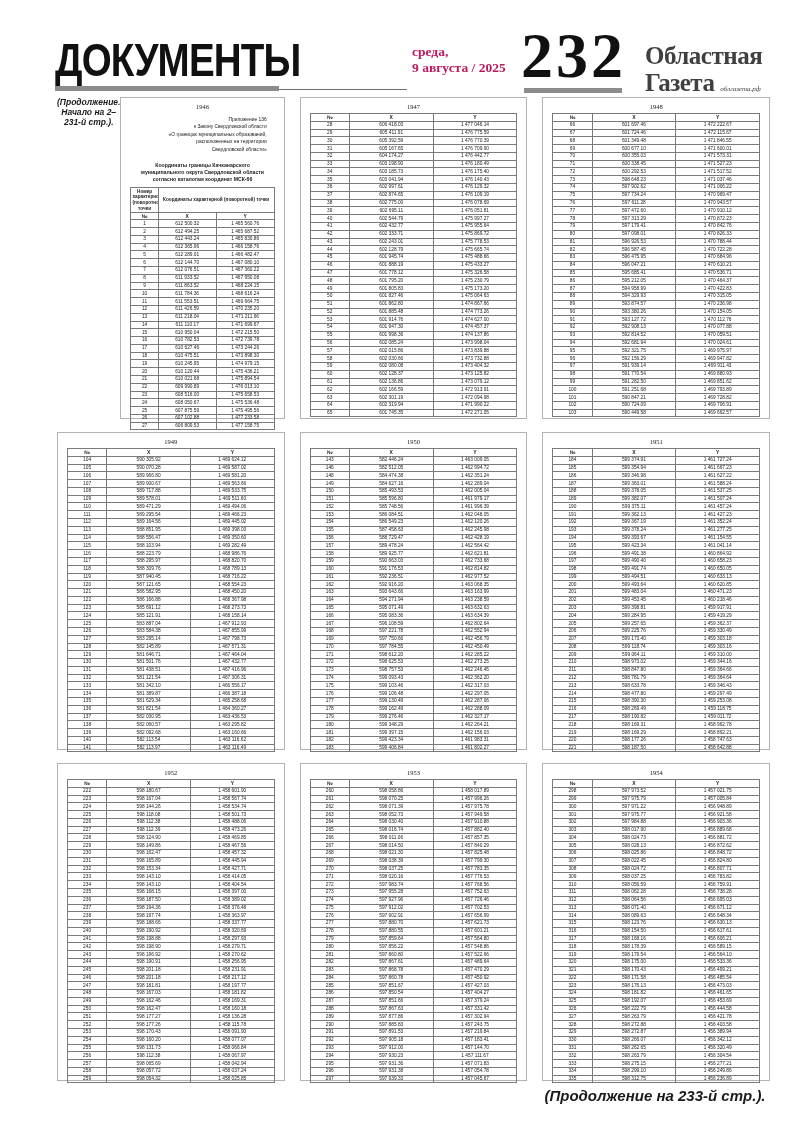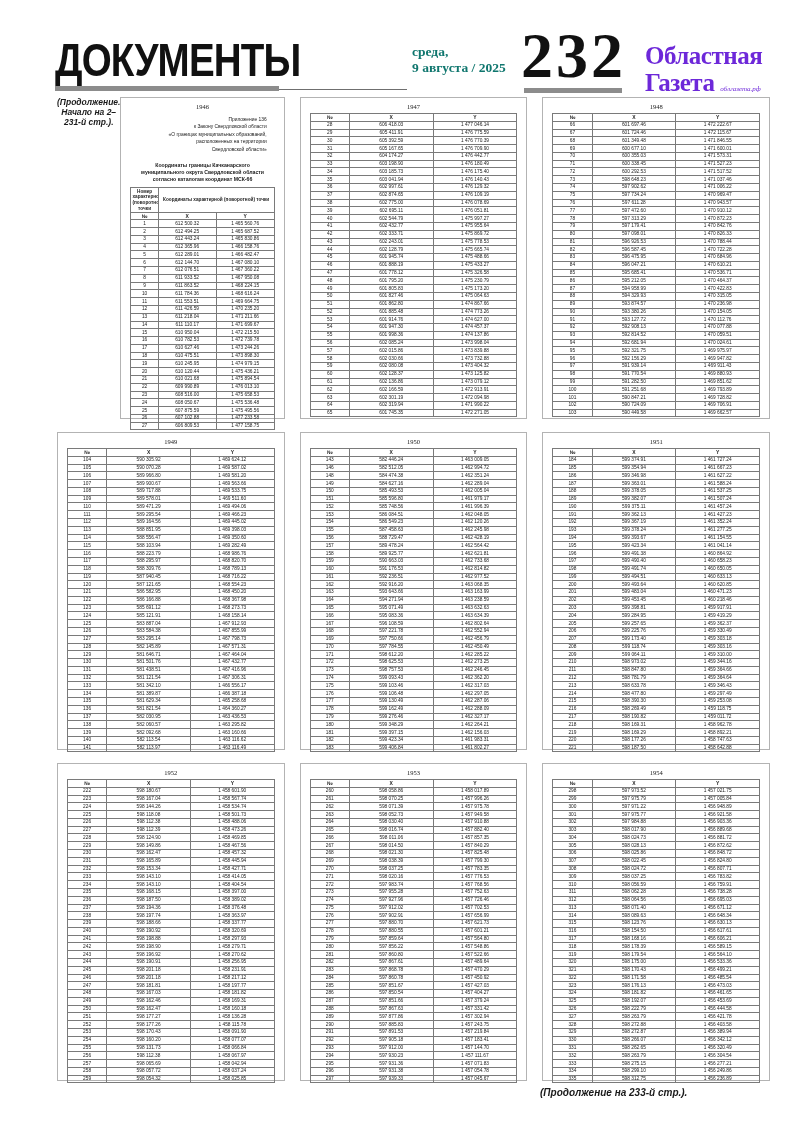--- a/index.html
+++ b/index.html
@@ -7,26 +7,26 @@
           font-family:"Liberation Sans", sans-serif; color:#1a1a1a; overflow:hidden; }
 
   
   header { position:relative; height:97px;padding-left:32px; }
   .doc-title { position:absolute; left:55px; top:36px; font-family:"Liberation Sans",sans-serif;
                font-weight:700; font-size:47px; line-height:48px; letter-spacing:-1px;
                transform:scaleX(0.82); transform-origin:left center; color:#111; }
   .doc-title-bar { position:absolute; left:55px; top:86px; width:224px; height:5px; background:#8c8c8c; }
   .hairline { position:absolute; left:279px; top:89px; width:128px; height:1px; background:#6f6f6f; }
   .date-block { position:absolute; left:412px; top:44px; font-family:"Liberation Serif",serif;
-                font-weight:700; font-size:13.5px; line-height:16px; color:#0f766e; }
+                font-weight:700; font-size:13.5px; line-height:16px; color:#be185d; }
   .page-num { position:absolute; left:521px; top:24px; font-family:"Liberation Serif",serif;
               font-weight:700; font-size:64px; line-height:64px; letter-spacing:3px; color:#111; }
   .page-num-bar { position:absolute; left:524px; top:88px; width:98px; height:5px; background:#8c8c8c; }
   .brand { position:absolute; left:645px; top:44px; font-family:"Liberation Serif",serif;
-           font-weight:700; color:#6d28d9; }
+           font-weight:700; color:#404040; }
   .brand-l1 { font-size:25px; line-height:23px; letter-spacing:-0.5px; }
   .brand-l2 { font-size:25px; line-height:32px; letter-spacing:-0.5px; }
   .brand-site { font-size:7px; font-style:italic; font-weight:400; letter-spacing:0; }
 
   
   .grid { margin:0 30px 0 57px; display:grid; grid-template-columns:1fr 1fr 1fr;
           grid-template-rows:322px 318px 318px; column-gap:15px; row-gap:13px; }
   .cell { display:flex; flex-direction:row; min-height:0; }
   .cont-top { flex:0 0 13px; text-align:center; font-weight:700; font-style:italic;
               font-size:8.5px; line-height:10px; font-family:"Liberation Sans",sans-serif; }
@@ -40,22 +40,22 @@
   .caption { text-align:center; font-weight:700; font-size:5.2px; line-height:6.8px;
              margin:0 4px 5px; flex:0 0 auto; }
   table { width:100%; border-collapse:collapse; table-layout:fixed; flex:1 1 auto;
           font-size:4.8px; line-height:6px; color:#222; height:100%; }
   th, td { border:0.55px solid #7a7a7a; text-align:center; vertical-align:middle;
            padding:0.4px 1px; font-weight:400; overflow:hidden; white-space:nowrap; }
   th { font-weight:700; font-size:5px; }
   .hdr-multi { font-size:4.7px; line-height:5.6px; white-space:normal; }
 
   
-  .cont-bottom { margin:6px 30px 0 57px; width:230px; margin-left:540px; text-align:left;
-                 font-weight:700; font-style:italic; font-size:10px;
+  .cont-bottom { margin:6px 30px 0 57px; width:230px; margin-left:540px; text-align:center;
+                 font-weight:700; font-style:italic; font-size:15px;
                  font-family:"Liberation Sans",sans-serif; }
 </style>
 </head>
 <body>
 
 <div class="page">
 
   <header>
     <div class="doc-title">ДОКУМЕНТЫ</div>
     <div class="doc-title-bar"></div>

